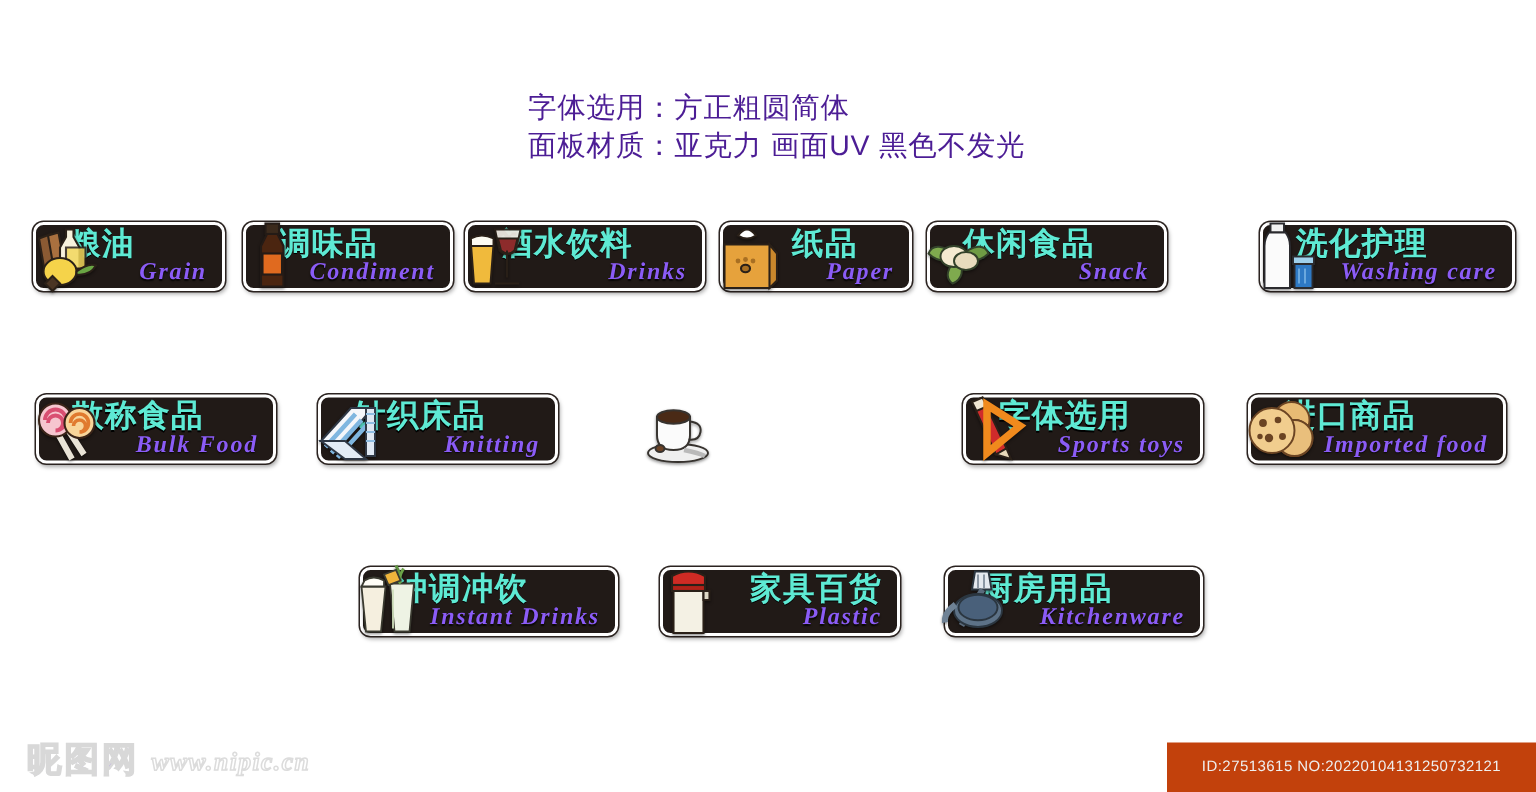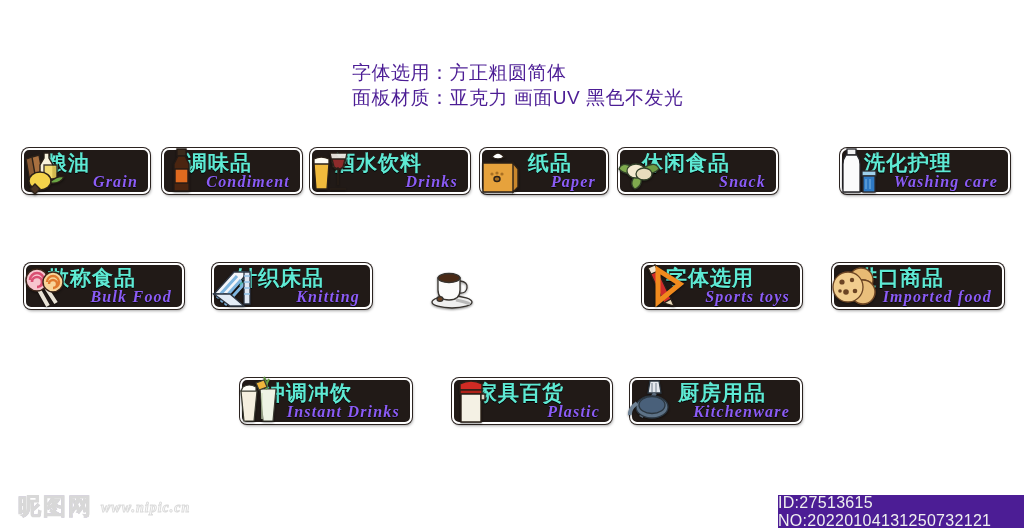--- a/index.html
+++ b/index.html
@@ -69,30 +69,30 @@
     display:flex;align-items:flex-end;gap:8px;
     user-select:none;
   }
   .wm-cn{
     font-size:23px;font-weight:bold;color:#8b5cf6;
     -webkit-text-stroke:1px #d8d8d8;
     text-shadow:0 0 0 #ddd;
     letter-spacing:2px;line-height:24px;
   }
   .wm-url{
-    font-size:14px;font-style:italic;font-weight:bold;
+    font-size:17px;font-style:italic;font-weight:bold;
     color:#ffffff;-webkit-text-stroke:1px #dcdcdc;
     letter-spacing:1px;line-height:20px;
     font-family:"Liberation Serif","DejaVu Serif",serif;
   }
   .wm-id{
     position:absolute;right:0;bottom:0;
-    width:246px;height:33px;background:#4c1d95;
+    width:246px;height:33px;background:#c2410c;
     display:flex;align-items:center;justify-content:center;
-    color:#efefef;font-size:16px;letter-spacing:.3px;
+    color:#efefef;font-size:10px;letter-spacing:.3px;text-align:right;
   }
 </style>
 </head>
 <body>
 
 <div class="spec">
   <div>字体选用：方正粗圆简体</div>
   <div>面板材质：亚克力 画面UV 黑色不发光</div>
 </div>
 
@@ -306,38 +306,38 @@
      <path d="M5 12 q6-4 13 0 v4 h-15z" fill="#fffdf6"></path>
      <path d="M22 14 h16 l-3 32 h-10z" fill="#eef3e4"></path>
      <path d="M26 2 q4 8 2 12" fill="none" stroke="#5d9140" stroke-width="2"></path>
      <path d="M31 4 q-4 7 -2 10" fill="none" stroke="#6ba347" stroke-width="2"></path>
      <path d="M18 8 l8-3 3 7 -8 3z" fill="#f0b53c"></path>
      <path d="M24 18 v26" stroke="#cfdfbb"></path>
    </g>
           </svg>
         </div>
       </div>
-      <div class="sign" style="left: 452px; top: 0px;">
+      <div class="sign" style="left: 440px; top: 0px; text-align: right;">
         <div class="panel" style="width: 160px;">
           <div class="cn">家具百货</div>
           <div class="en">Plastic</div>
         </div>
         <div class="icon">
           <svg viewBox="0 0 46 52">
    <g stroke="#2a2018" stroke-width="1.4">
      <path d="M10 9 q11-6 22 0 v6 h-22z" fill="#cf2b24"></path>
      <rect x="10" y="15" width="22" height="4" fill="#b02219"></rect>
      <path d="M11 19 h20 v28 h-20z" fill="#f4f1e4"></path>
      <path d="M31 19 h4 v6 h-4z" fill="#ddd8c6"></path>
    </g>
           </svg>
         </div>
       </div>
       <div class="sign" style="left: 630px; top: 0px;">
-        <div class="panel" style="width: 172px; align-items: center;">
+        <div class="panel" style="width: 172px;">
           <div class="cn">厨房用品</div>
           <div class="en">Kitchenware</div>
         </div>
         <div class="icon">
           <svg viewBox="0 0 46 52">
    <g stroke="#2b3640" stroke-width="1.3">
      <path d="M22 6 h9 l2 12 h-13z" fill="#e4e9ef"></path>
      <path d="M24 8 v9 M28 8 v9" stroke="#8b97a4"></path>
      <path d="M27 18 l-14 24" stroke="#5b6b7c" stroke-width="4"></path>
      <ellipse cx="24" cy="32" rx="16" ry="11" fill="#5d7287"></ellipse>

